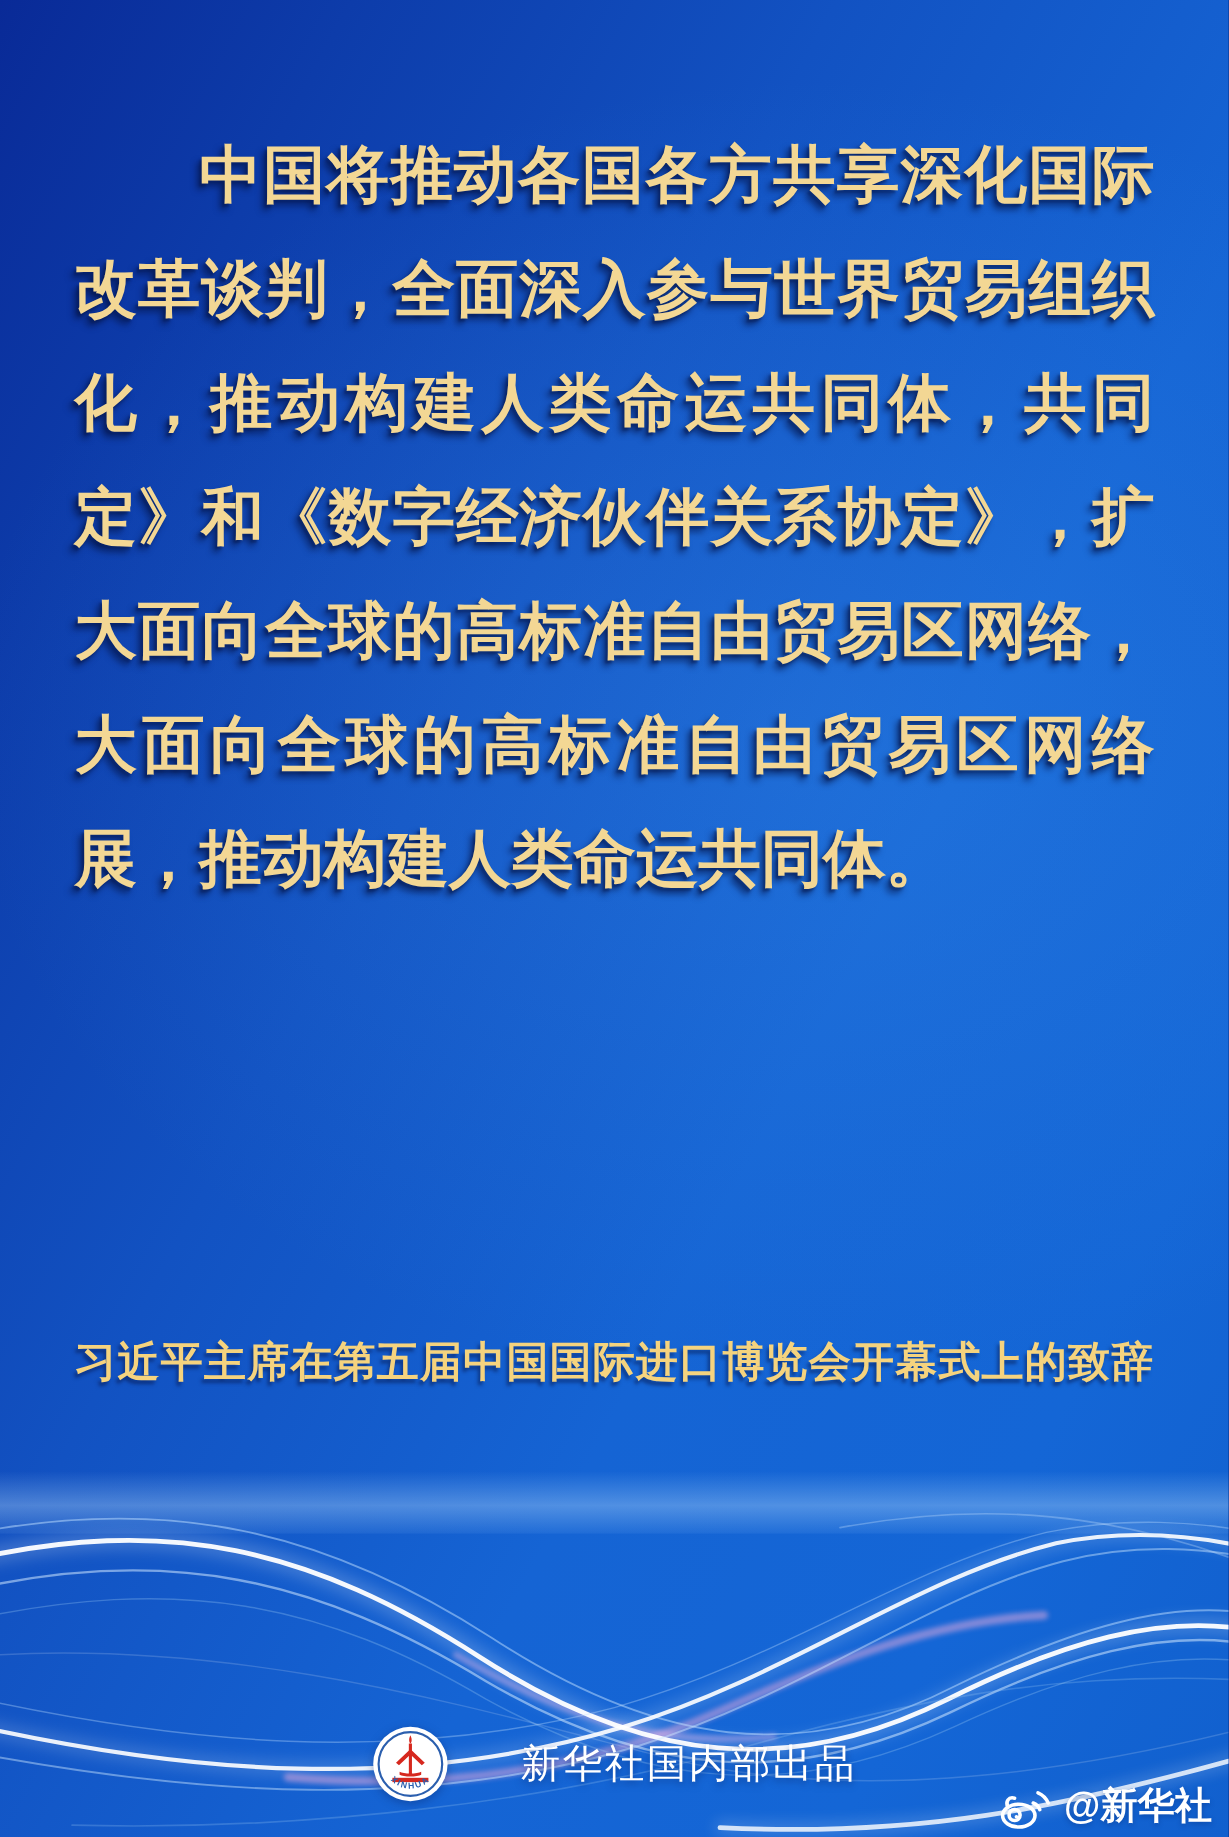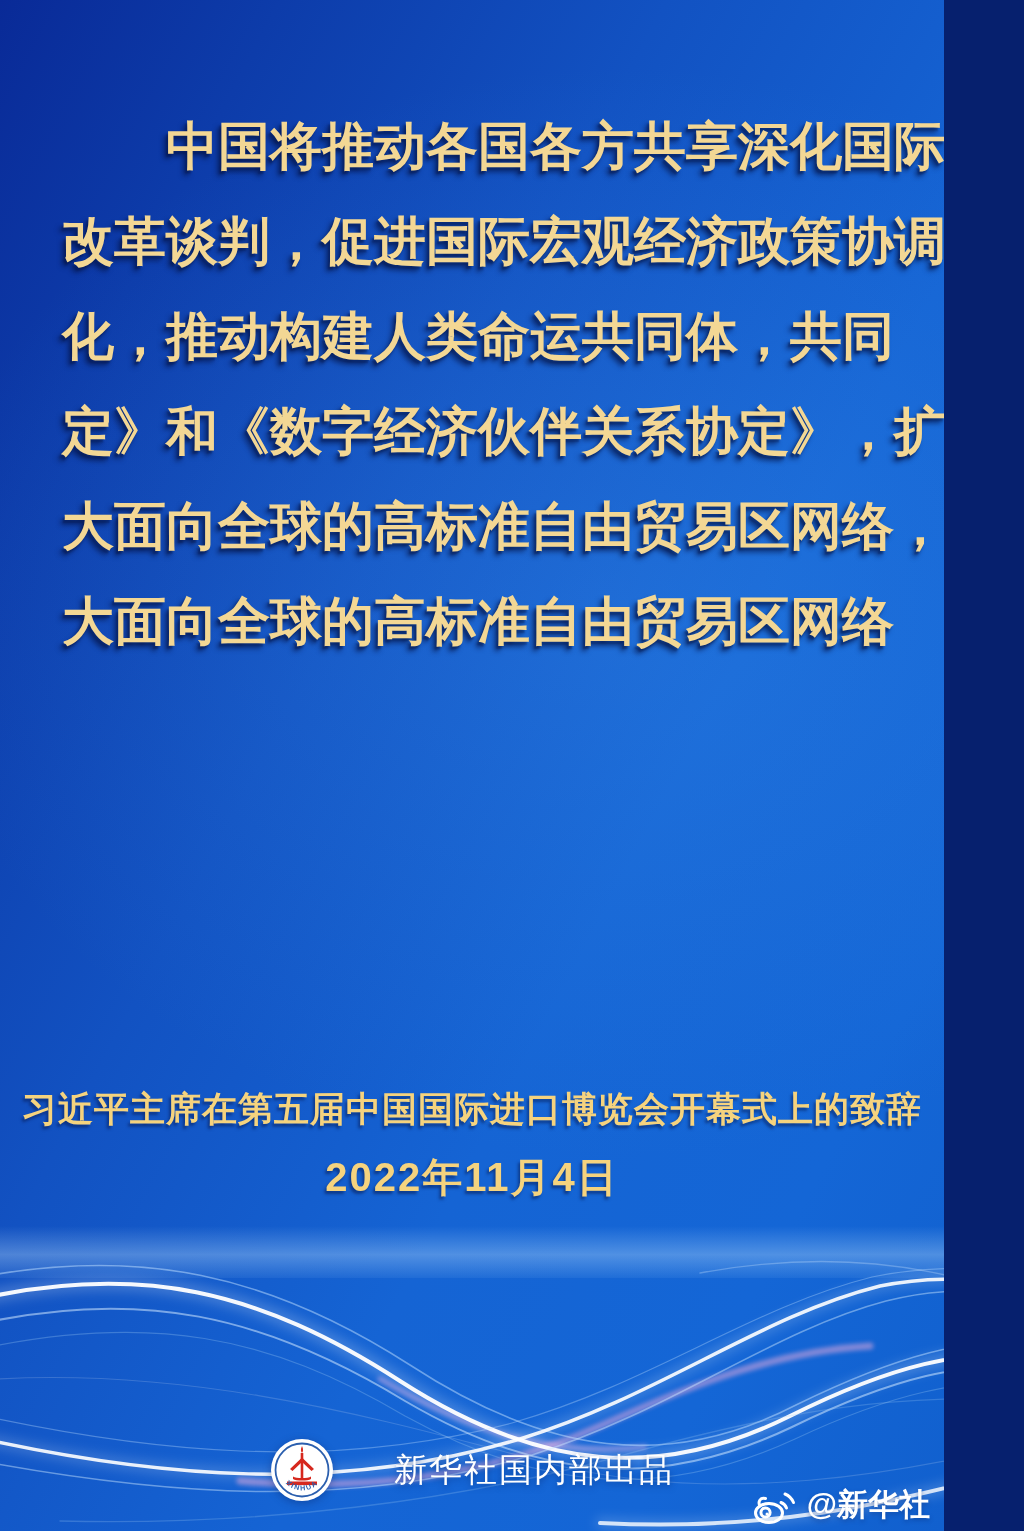--- a/index.html
+++ b/index.html
@@ -1,34 +1,34 @@
 <!DOCTYPE html>
 <html><head>
 <meta charset="utf-8">
 <style>
   html,body{margin:0;padding:0;background:#06206e;}
   .poster{
-    position:relative;width:944px;height:1531px;overflow:hidden;
+    position:relative;width:1024px;height:1531px;overflow:hidden;
     background:
       radial-gradient(ellipse 980px 760px at 66% 40%, rgba(64,152,240,.26), rgba(64,152,240,0) 72%),
       linear-gradient(118deg,#092a97 0%,#0d3caa 16%,#1252c2 38%,#1564d4 62%,#1466d6 82%,#1160ce 100%);
     font-family:"Liberation Sans",sans-serif;
   }
   
   .quote{position:absolute;top:98px;left:62px;right:62px;}
   .quote-line{
     font-family:"DejaVu Serif","Liberation Serif",serif;
     font-weight:700;font-size:52px;line-height:95px;color:#F3D794;
     text-align:justify;text-align-last:justify;white-space:nowrap;
     text-shadow:-4px 5px 5px rgba(5,20,70,.62), -2px 3px 2px rgba(5,20,70,.45);
   }
   .quote-line.first{text-indent:2em;}
   .quote-line.last{text-align-last:left;}
   
-  .attribution{position:absolute;left:0;right:0;top:1086px;text-align:center;color:#F5D37E;}
+  .attribution{position:absolute;left:0;right:0;top:1112px;text-align:center;color:#F5D37E;}
   .attr-title{font-size:35px;font-weight:700;letter-spacing:1px;
     text-shadow:-2px 3px 3px rgba(5,20,70,.5);}
   .attr-date{margin-top:17px;font-size:40px;font-weight:700;letter-spacing:2px;
     text-shadow:-2px 3px 3px rgba(5,20,70,.5);}
   
   .band{position:absolute;left:0;right:0;top:1226px;height:52px;pointer-events:none;
     background:linear-gradient(to bottom, rgba(190,225,255,0) 0%, rgba(195,228,255,.34) 55%, rgba(160,205,250,.08) 100%);}
   svg.waves{position:absolute;left:0;top:1231px;width:1024px;height:300px;pointer-events:none;}
   
   .footer{position:absolute;left:0;right:0;top:1438px;display:flex;justify-content:center;align-items:center;gap:24px;}
@@ -40,30 +40,30 @@
     color:#fff;font-size:31px;font-weight:700;text-shadow:0 2px 4px rgba(10,40,110,.4);}
   .weibo-icon{width:46px;height:38px;display:inline-block;}
 </style>
 </head>
 <body>
 
 <div class="poster">
 
   <div class="quote">
     <div class="quote-line first">中国将推动各国各方共享深化国际</div>
-    <div class="quote-line">改革谈判，促进国际宏观经济政策协调</div>
+    <div class="quote-line">改革谈判，全面深入参与世界贸易组织</div>
     <div class="quote-line">化，推动构建人类命运共同体，共同</div>
     <div class="quote-line">定》和《数字经济伙伴关系协定》，扩</div>
     <div class="quote-line">大面向全球的高标准自由贸易区网络，</div>
     <div class="quote-line">大面向全球的高标准自由贸易区网络</div>
+    <div class="quote-line last">展，推动构建人类命运共同体。</div>
   </div>
 
   <div class="attribution">
     <div class="attr-title">习近平主席在第五届中国国际进口博览会开幕式上的致辞</div>
-    <div class="attr-date">2022年11月4日</div>
   </div>
 
   <div class="band"></div>
 
   <svg class="waves" viewBox="0 0 1024 300" aria-hidden="true">
     <defs>
       <filter id="blur6" x="-20%" y="-40%" width="140%" height="180%">
           <feGaussianBlur stdDeviation="6"></feGaussianBlur>
         </filter>
       <filter id="blur2" x="-20%" y="-40%" width="140%" height="180%">

